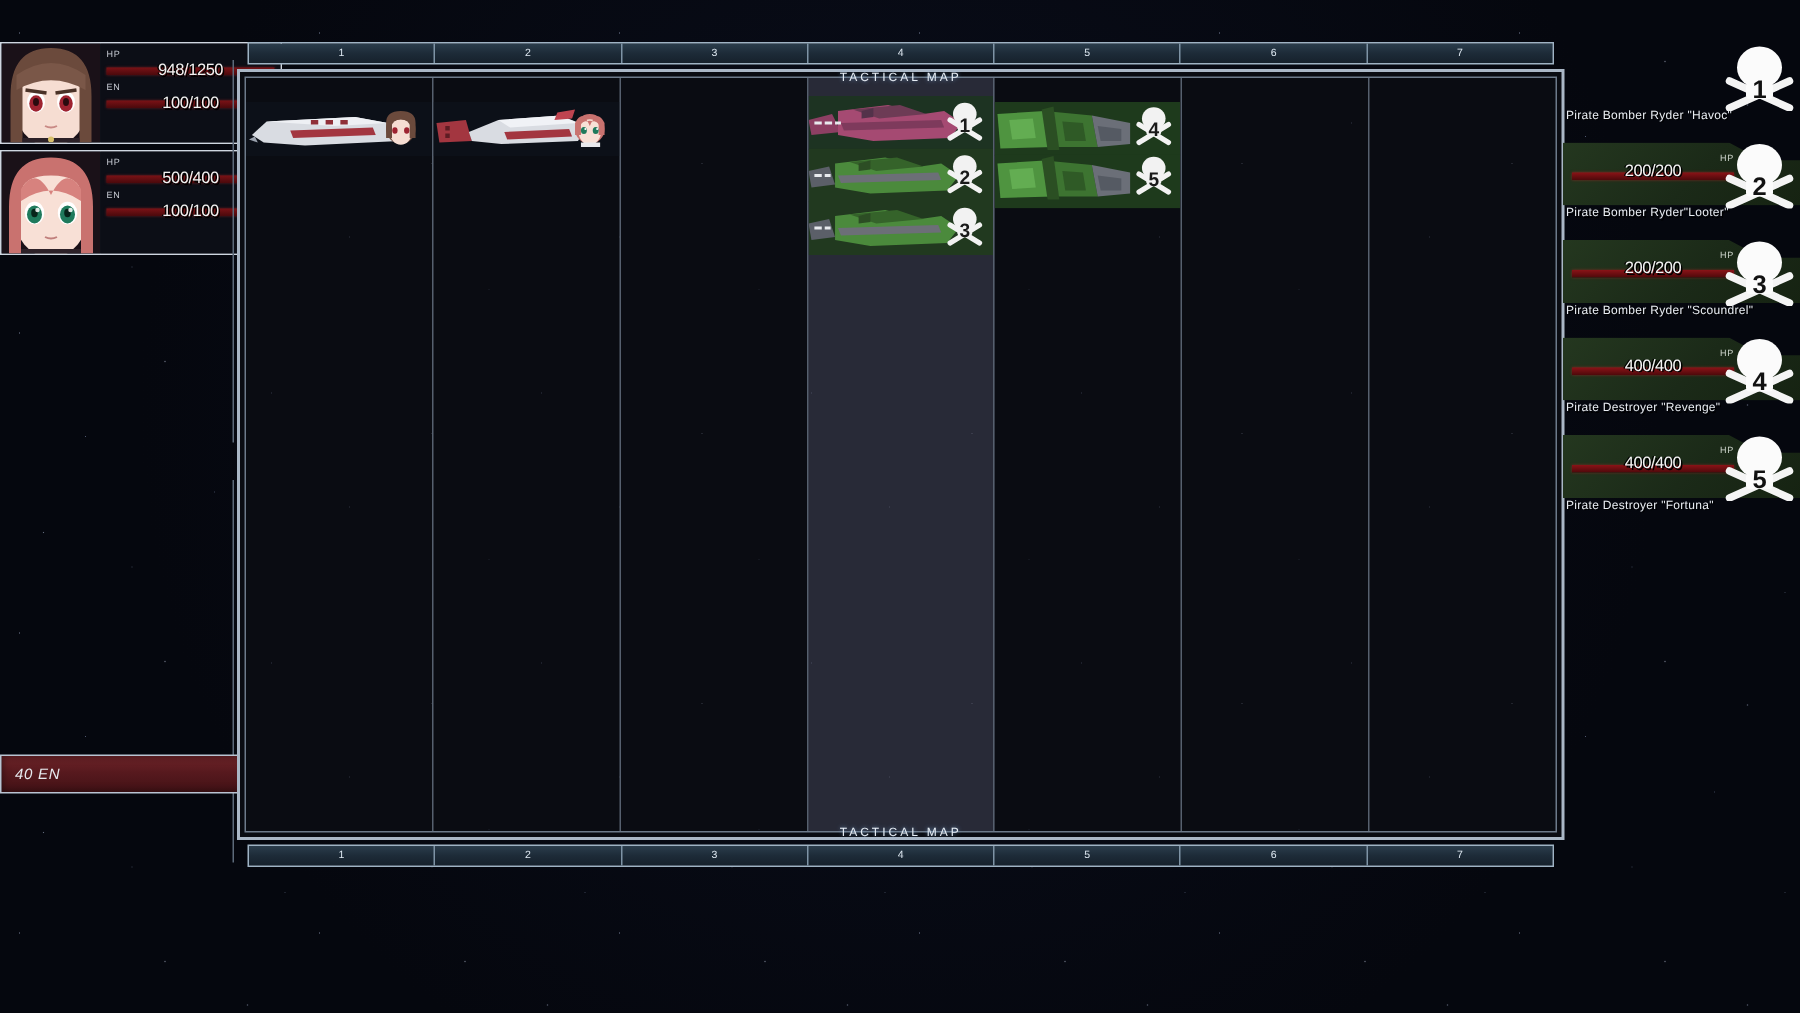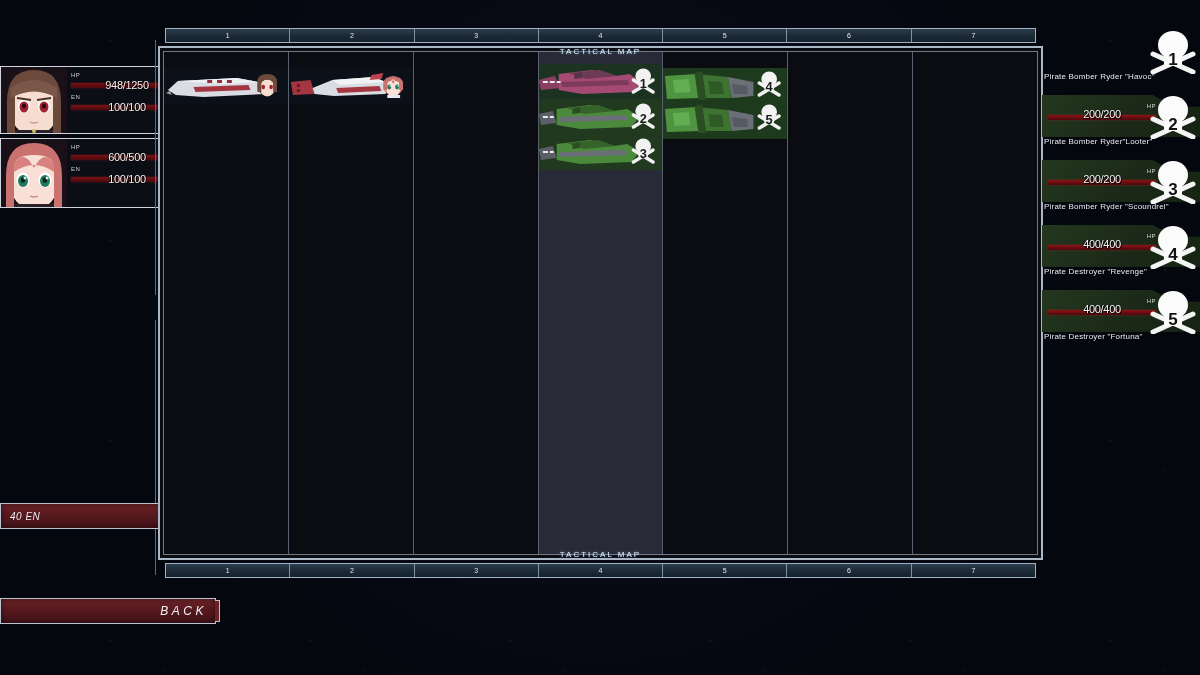--- a/index.html
+++ b/index.html
@@ -27,21 +27,20 @@
     background-size: 200px 200px, 200px 200px, 200px 200px, 200px 200px,
                      200px 200px, 200px 200px, 200px 200px, 200px 200px, 100% 100%;
     image-rendering: pixelated;
   }
 
   
   .party-panel {
     position: absolute;
     left: 0; top: 28px;
     width: 188px;
-    margin-top: 38px;
   }
   .party-card {
     position: relative;
     height: 68px;
     margin-bottom: 4px;
     background: #11131c;
     border: 1px solid #cfd6e0;
     box-sizing: border-box;
     overflow: hidden;
     display: flex;
@@ -350,45 +349,39 @@
           <circle cx="24" cy="40" r="1.5" fill="#fff" opacity="0.85"></circle>
           <circle cx="46" cy="40" r="1.5" fill="#fff" opacity="0.85"></circle>
           <path d="M29 58 Q33 60 37 58" stroke="#c07f7c" stroke-width="1.3" fill="none"></path>
           <rect x="13" y="66" width="40" height="4" fill="#2d2128"></rect>
         </svg>
       </div>
       <div class="stats">
         <div class="stat-label">HP</div>
         <div class="bar-wrap">
           <div class="bar-bg"></div>
-          <div class="bar-text">600/500</div>
+          <div class="bar-text">500/400</div>
         </div>
         <div class="stat-label">EN</div>
         <div class="bar-wrap">
           <div class="bar-bg"></div>
           <div class="bar-text">100/100</div>
         </div>
       </div>
       <div class="card-notch"></div>
     </div>
   </div>
 
   <div class="divider-line" style="left:155px; top:40px; width:1px; height:255px;"></div>
   <div class="divider-line" style="left:155px; top:320px; width:1px; height:255px;"></div>
 
   <div class="actions" style="top:503px;">
     <div class="act-btn">
       <span class="act-cost">40 EN</span>
       <span>MOVE</span>
-      <span class="act-tab"></span>
-    </div>
-  </div>
-  <div class="actions" style="top:598px;">
-    <div class="act-btn">
-      <span>BACK</span>
       <span class="act-tab"></span>
     </div>
   </div>
 
   <div class="map-outer">
 
     <div class="ruler top">
       <div class="ruler-cell">1</div>
       <div class="ruler-cell">2</div>
       <div class="ruler-cell">3</div>

